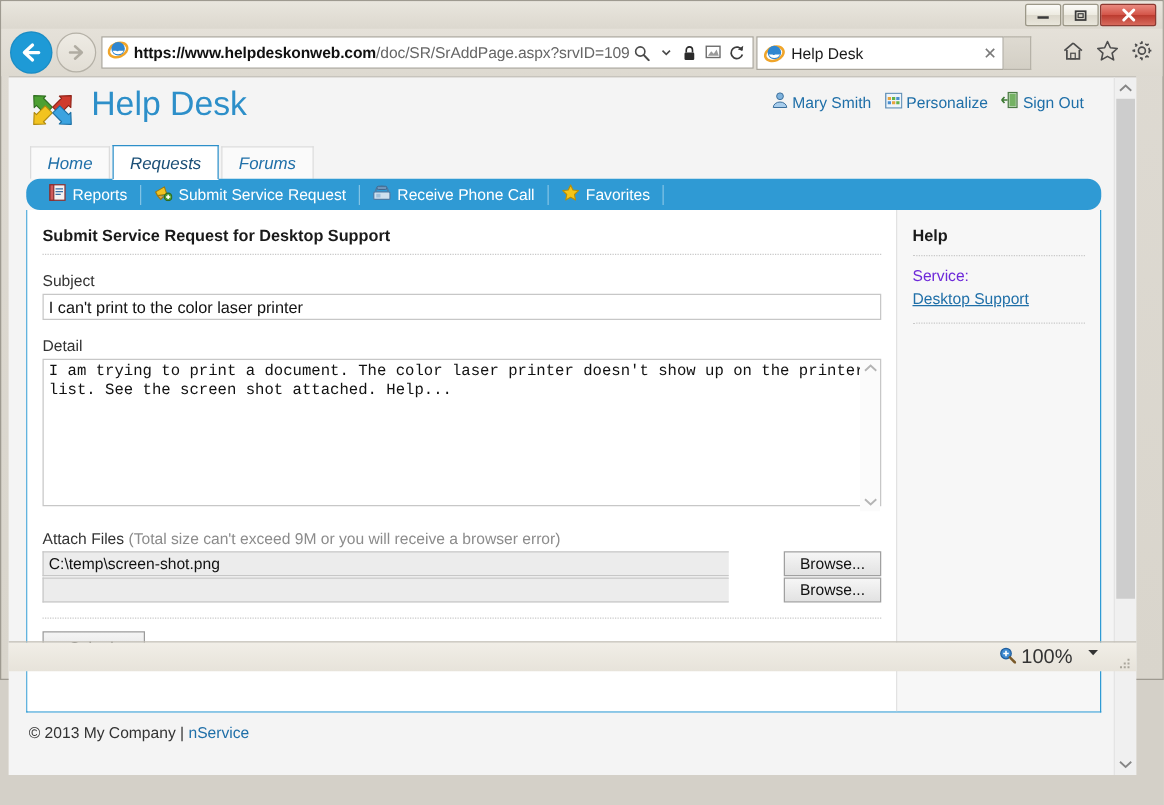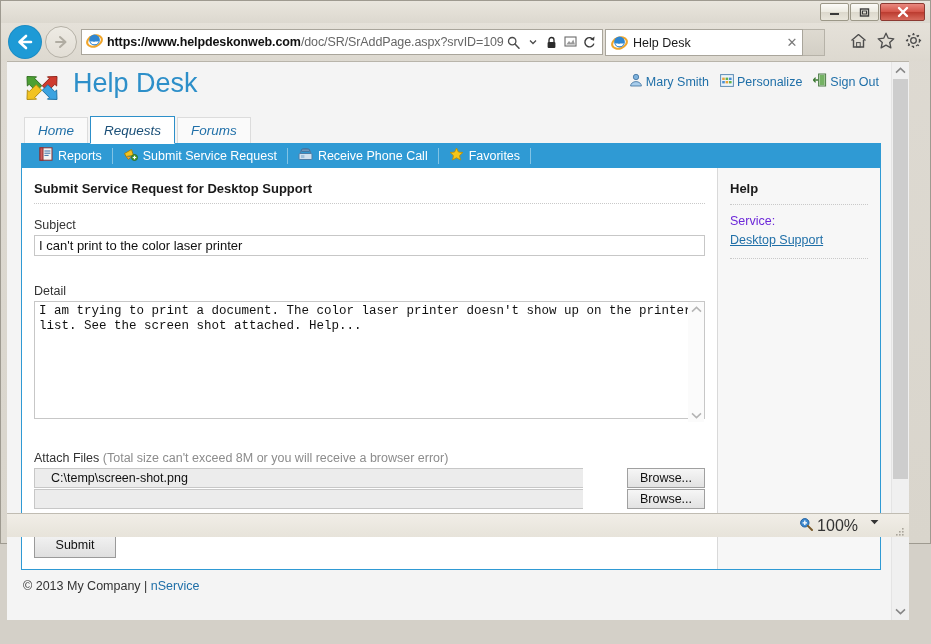--- a/index.html
+++ b/index.html
@@ -159,21 +159,21 @@
     height: 45px;
     padding-top: 5px;
   }
   #logo { position: absolute; left: 4px; top: 9px; width: 36px; height: 34px; }
   #brandtitle {
     position: absolute; left: 52px; top: 6px;
     font-size: 27px; color: #2d8fc9; font-weight: normal;
     letter-spacing: 0px;
   }
   #usermenu {
-    position: absolute; right: 2px; top: 11px;
+    position: absolute; right: 14px; top: 11px;
     display: flex; align-items: center; gap: 4px;
     font-size: 12.5px; color: #1f6fa8;
   }
   #usermenu .umitem { display:flex; align-items:center; gap:3px; margin-left: 7px; }
   #usermenu .umitem span.lbl { color:#1f6fa8; }
 
   
   #apptabs {
     position: relative;
     height: 28px;
@@ -204,20 +204,21 @@
   }
 
   
   #bluebar {
     position: relative;
     height: 25px;
     background: #2f9ad4;
     display: flex; align-items: center;
     padding-left: 8px;
     box-sizing: border-box;
+    border-radius: 11px;
   }
   #bluebar .bbitem {
     display: flex; align-items: center; gap: 5px;
     color: #ffffff; font-size: 12.5px;
     padding: 0 10px; height: 25px;
   }
   #bluebar .bbsep {
     width: 1px; height: 16px; background: #8fcae8; opacity: .85;
   }
 
@@ -271,35 +272,35 @@
     width: 100%; box-sizing: border-box;
     border: 1px solid #c7c7c7;
     padding: 2px 4px;
     font-family: "Liberation Mono", monospace;
     font-size: 12.5px; color: #111;
     resize: none; outline: none;
     line-height: 15px;
   }
   textarea.cc { height: 38px; }
   textarea.detail { height: 118px; }
-  .field { margin-bottom: 28px; }
+  .field { margin-bottom: 14px; }
 
   
   .attachrow {
     display: flex; align-items: stretch;
     height: 20px;
     margin-bottom: 1px;
   }
   .attachrow .fname {
     flex: 1 1 auto;
     border: 1px solid #c7c7c7;
     border-right: none;
     background: #ececec;
     font-size: 12.5px; color: #111;
-    padding: 2px 16px;
+    padding: 2px 4px;
     box-sizing: border-box;
     white-space: nowrap; overflow: hidden;
   }
   .attachrow .browse {
     flex: 0 0 auto;
     width: 78px;
     border: 1px solid #a0a0a0;
     background: linear-gradient(to bottom,#f6f6f6,#e2e2e2);
     font-size: 12.5px; color: #111;
     display: flex; align-items: center; justify-content: center;
@@ -613,21 +614,21 @@
                         <path d="M1 1.4 L5.5 5.6 L10 1.4" stroke="#b4b4b4" stroke-width="1.5" fill="none"></path>
                       </svg>
                   </span>
                 </span>
               </div>
             </div>
 
             <div>
               <label class="flabel">
                 <span>Attach Files</span>
-                <span class="hint">(Total size can't exceed 8M or you will receive a browser error)</span>
+                <span class="hint">(Total size can't exceed 9M or you will receive a browser error)</span>
               </label>
               <div class="attachrow">
                 <div class="fname">C:\temp\screen-shot.png</div>
                 <div class="browse">Browse...</div>
               </div>
               <div class="attachrow">
                 <div class="fname"></div>
                 <div class="browse">Browse...</div>
               </div>
             </div>

